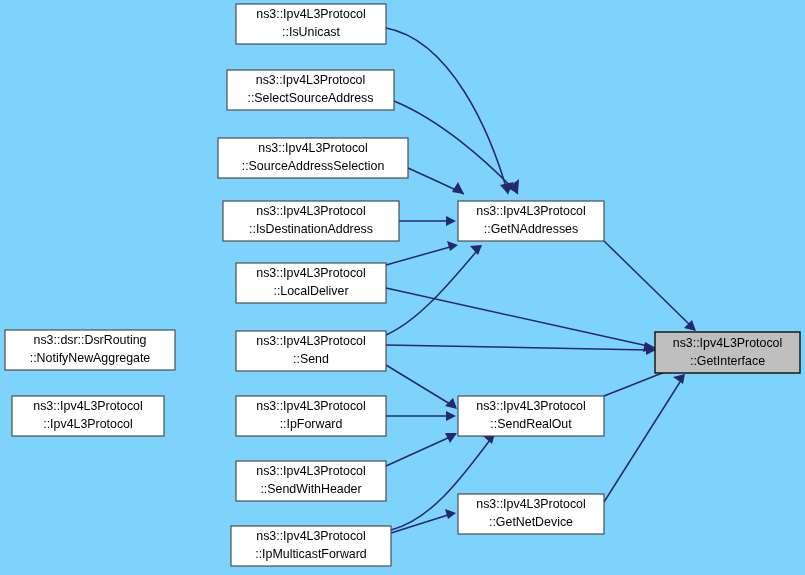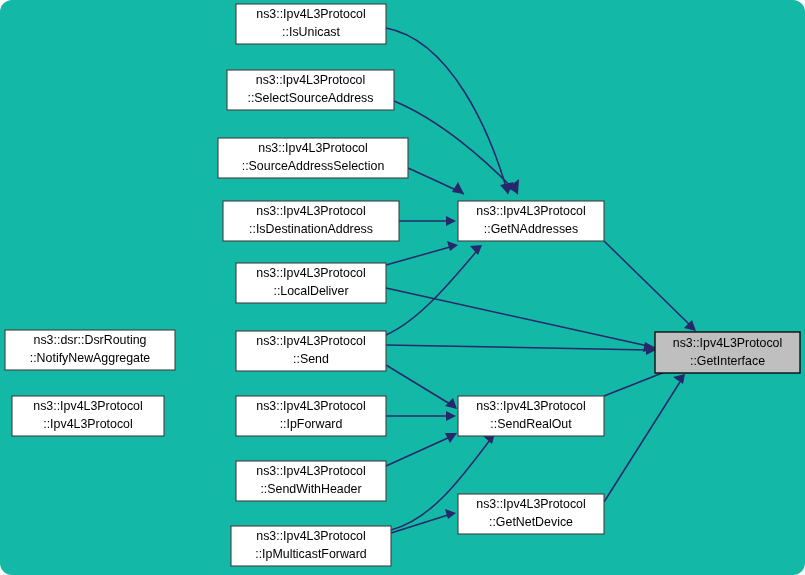--- a/index.html
+++ b/index.html
@@ -4,24 +4,23 @@
 <style>
   html, body {
     margin: 0;
     padding: 0;
     background: #ffffff;
   }
   #canvas {
     position: relative;
     width: 805px;
     height: 575px;
-    background: #14b8a6;
+    background: #7dd3fc;
     font-family: "Liberation Sans", sans-serif;
     overflow: hidden;
-    border-radius: 12px;
   }
   svg#graph {
     position: absolute;
     top: 0;
     left: 0;
     width: 805px;
     height: 575px;
   }
   .node-rect {
     fill: #ffffff;

